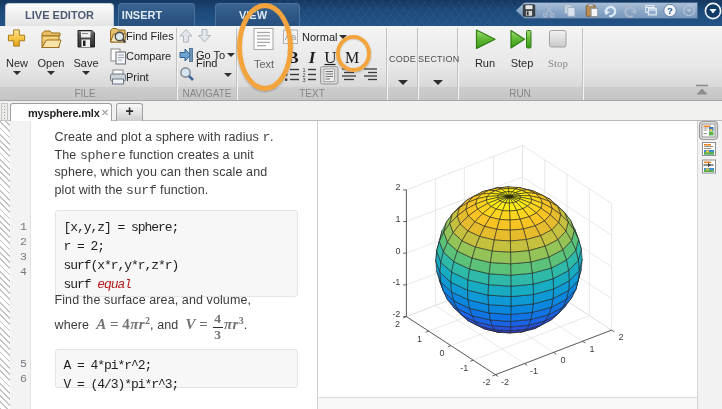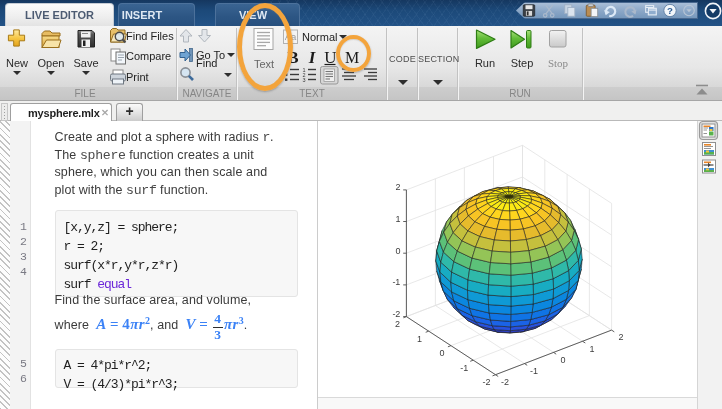--- a/index.html
+++ b/index.html
@@ -64,22 +64,22 @@
 .lnum { position:absolute; width:24px; text-align:right;
   font-family:"Liberation Mono", monospace; font-size:11.5px; color:#797983; }
 #divider { left:317px; top:0; width:1px; height:288px; background:#cccccc; }
 .para { position:absolute; left:54.5px; font-size:12.5px; color:#3b3b3b;
   line-height:17.6px; letter-spacing:0.1px; }
 .mono { font-family:"Liberation Mono", monospace; font-size:13.2px; letter-spacing:-0.3px; color:#4a4a4a; }
 .codeblock { position:absolute; left:54.5px; width:243px; background:#f7f7f7;
   border:1px solid #e4e4e4; border-radius:3px;
   font-family:"Liberation Mono", monospace; font-size:13px; letter-spacing:-1.05px;
   line-height:19px; color:#1f1f1f; padding:7px 0 2px 8px; white-space:pre; }
-.kw { color:#6d28d9; }
-.math { font-family:"Liberation Serif", serif; font-weight:bold; font-size:15px; color:#3b82f6; letter-spacing:0.4px; }
+.kw { color:#b91c1c;font-style:italic; }
+.math { font-family:"Liberation Serif", serif; font-weight:bold; font-size:15px; color:#737373; letter-spacing:0.4px; }
 .math sup { font-size:10px; vertical-align:5.5px; letter-spacing:0; }
 .frac { display:inline-block; vertical-align:-10px; text-align:center;
   font-size:13.5px; line-height:14px; margin:0 1px; }
 .fn { display:block; border-bottom:1.3px solid #2e2e2e; padding:0 1.5px 0.5px; }
 .fd { display:block; padding-top:0.5px; }
 #rstrip { left:697px; top:0; width:25px; height:288px; background:#f2f2f2;
   border-left:1px solid #d5d5d5; }
 
 .orange { position:absolute; border:5px solid #f3a43c; border-radius:50%; z-index:50; box-shadow:0 1px 2px rgba(90,90,90,0.45), inset 0 1px 1px rgba(120,120,120,0.25); }
 #o1 { left:237px; top:3px; width:56px; height:88px; }

